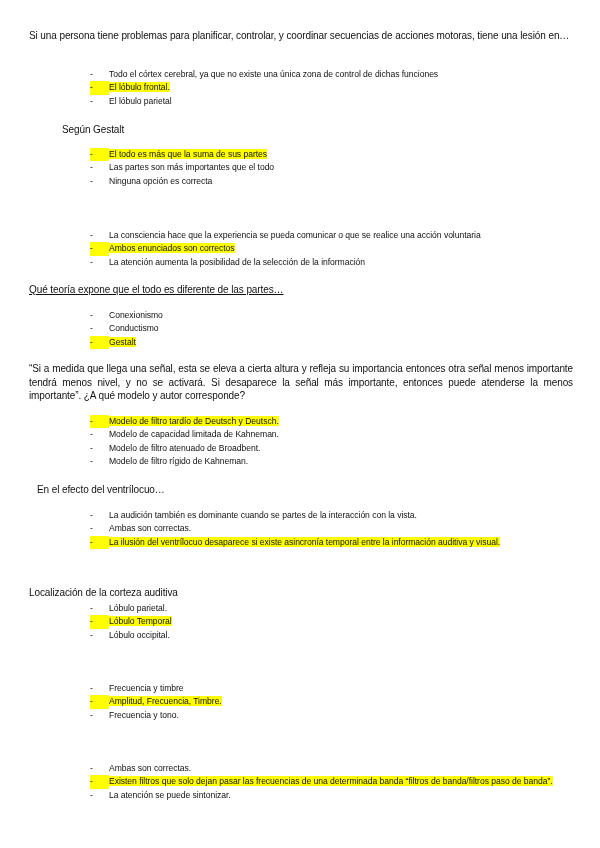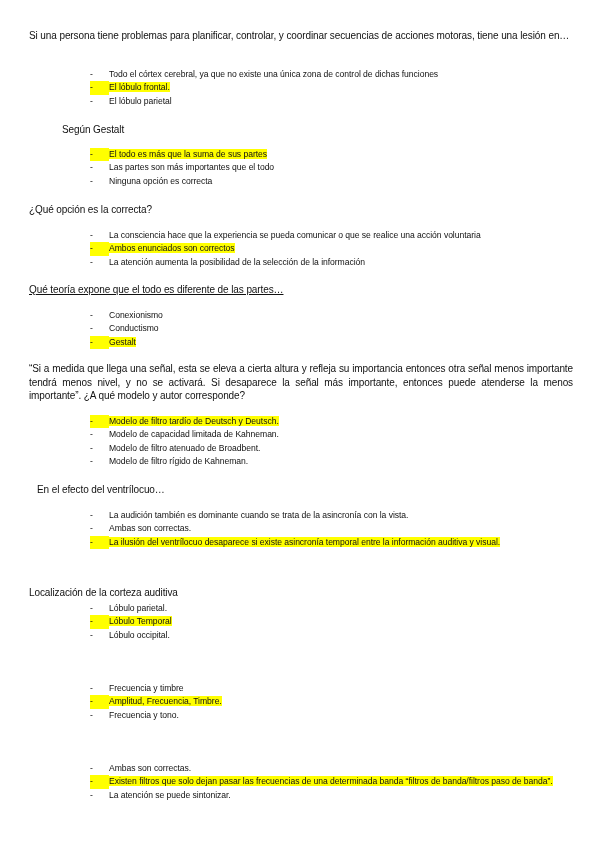--- a/index.html
+++ b/index.html
@@ -35,21 +35,20 @@
     <li class="opt"><span class="dash">-</span><span class="txt">El lóbulo parietal</span></li>
   </ul>
 
   <div class="q" style="top:123px;margin-left:33px;">Según Gestalt</div>
   <ul class="opts" style="top:148px;">
     <li class="opt hl"><span class="dash">-</span><span class="txt">El todo es más que la suma de sus partes</span></li>
     <li class="opt"><span class="dash">-</span><span class="txt">Las partes son más importantes que el todo</span></li>
     <li class="opt"><span class="dash">-</span><span class="txt">Ninguna opción es correcta</span></li>
   </ul>
 
-  <div class="q" style="top:203px;">¿Qué opción es la correcta?</div>
   <ul class="opts" style="top:229px;">
     <li class="opt"><span class="dash">-</span><span class="txt">La consciencia hace que la experiencia se pueda comunicar o que se realice una acción voluntaria</span></li>
     <li class="opt hl"><span class="dash">-</span><span class="txt">Ambos enunciados son correctos</span></li>
     <li class="opt"><span class="dash">-</span><span class="txt">La atención aumenta la posibilidad de la selección de la información</span></li>
   </ul>
 
   <div class="q" style="top:283px;text-decoration:underline;">Qué teoría expone que el todo es diferente de las partes…</div>
   <ul class="opts" style="top:309px;">
     <li class="opt"><span class="dash">-</span><span class="txt">Conexionismo</span></li>
     <li class="opt"><span class="dash">-</span><span class="txt">Conductismo</span></li>
@@ -59,21 +58,21 @@
   <div class="q" style="top:362px;">“Si a medida que llega una señal, esta se eleva a cierta altura y refleja su importancia entonces otra señal menos importante tendrá menos nivel, y no se activará. Si desaparece la señal más importante, entonces puede atenderse la menos importante”. ¿A qué modelo y autor corresponde?</div>
   <ul class="opts" style="top:415px;">
     <li class="opt hl"><span class="dash">-</span><span class="txt">Modelo de filtro tardío de Deutsch y Deutsch.</span></li>
     <li class="opt"><span class="dash">-</span><span class="txt">Modelo de capacidad limitada de Kahneman.</span></li>
     <li class="opt"><span class="dash">-</span><span class="txt">Modelo de filtro atenuado de Broadbent.</span></li>
     <li class="opt"><span class="dash">-</span><span class="txt">Modelo de filtro rígido de Kahneman.</span></li>
   </ul>
 
   <div class="q" style="top:483px;padding-left:8px;">En el efecto del ventrílocuo…</div>
   <ul class="opts" style="top:509px;">
-    <li class="opt"><span class="dash">-</span><span class="txt">La audición también es dominante cuando se trata de la asincronía con la vista.</span></li>
+    <li class="opt"><span class="dash">-</span><span class="txt">La audición también es dominante cuando se partes de la interacción con la vista.</span></li>
     <li class="opt"><span class="dash">-</span><span class="txt">Ambas son correctas.</span></li>
     <li class="opt hl"><span class="dash">-</span><span class="txt">La ilusión del ventrílocuo desaparece si existe asincronía temporal entre la información auditiva y visual.</span></li>
   </ul>
 
   <div class="q" style="top:576px;margin-top:10px;">Localización de la corteza auditiva</div>
   <ul class="opts" style="top:602px;">
     <li class="opt"><span class="dash">-</span><span class="txt">Lóbulo parietal.</span></li>
     <li class="opt hl"><span class="dash">-</span><span class="txt">Lóbulo Temporal</span></li>
     <li class="opt"><span class="dash">-</span><span class="txt">Lóbulo occipital.</span></li>
   </ul>

